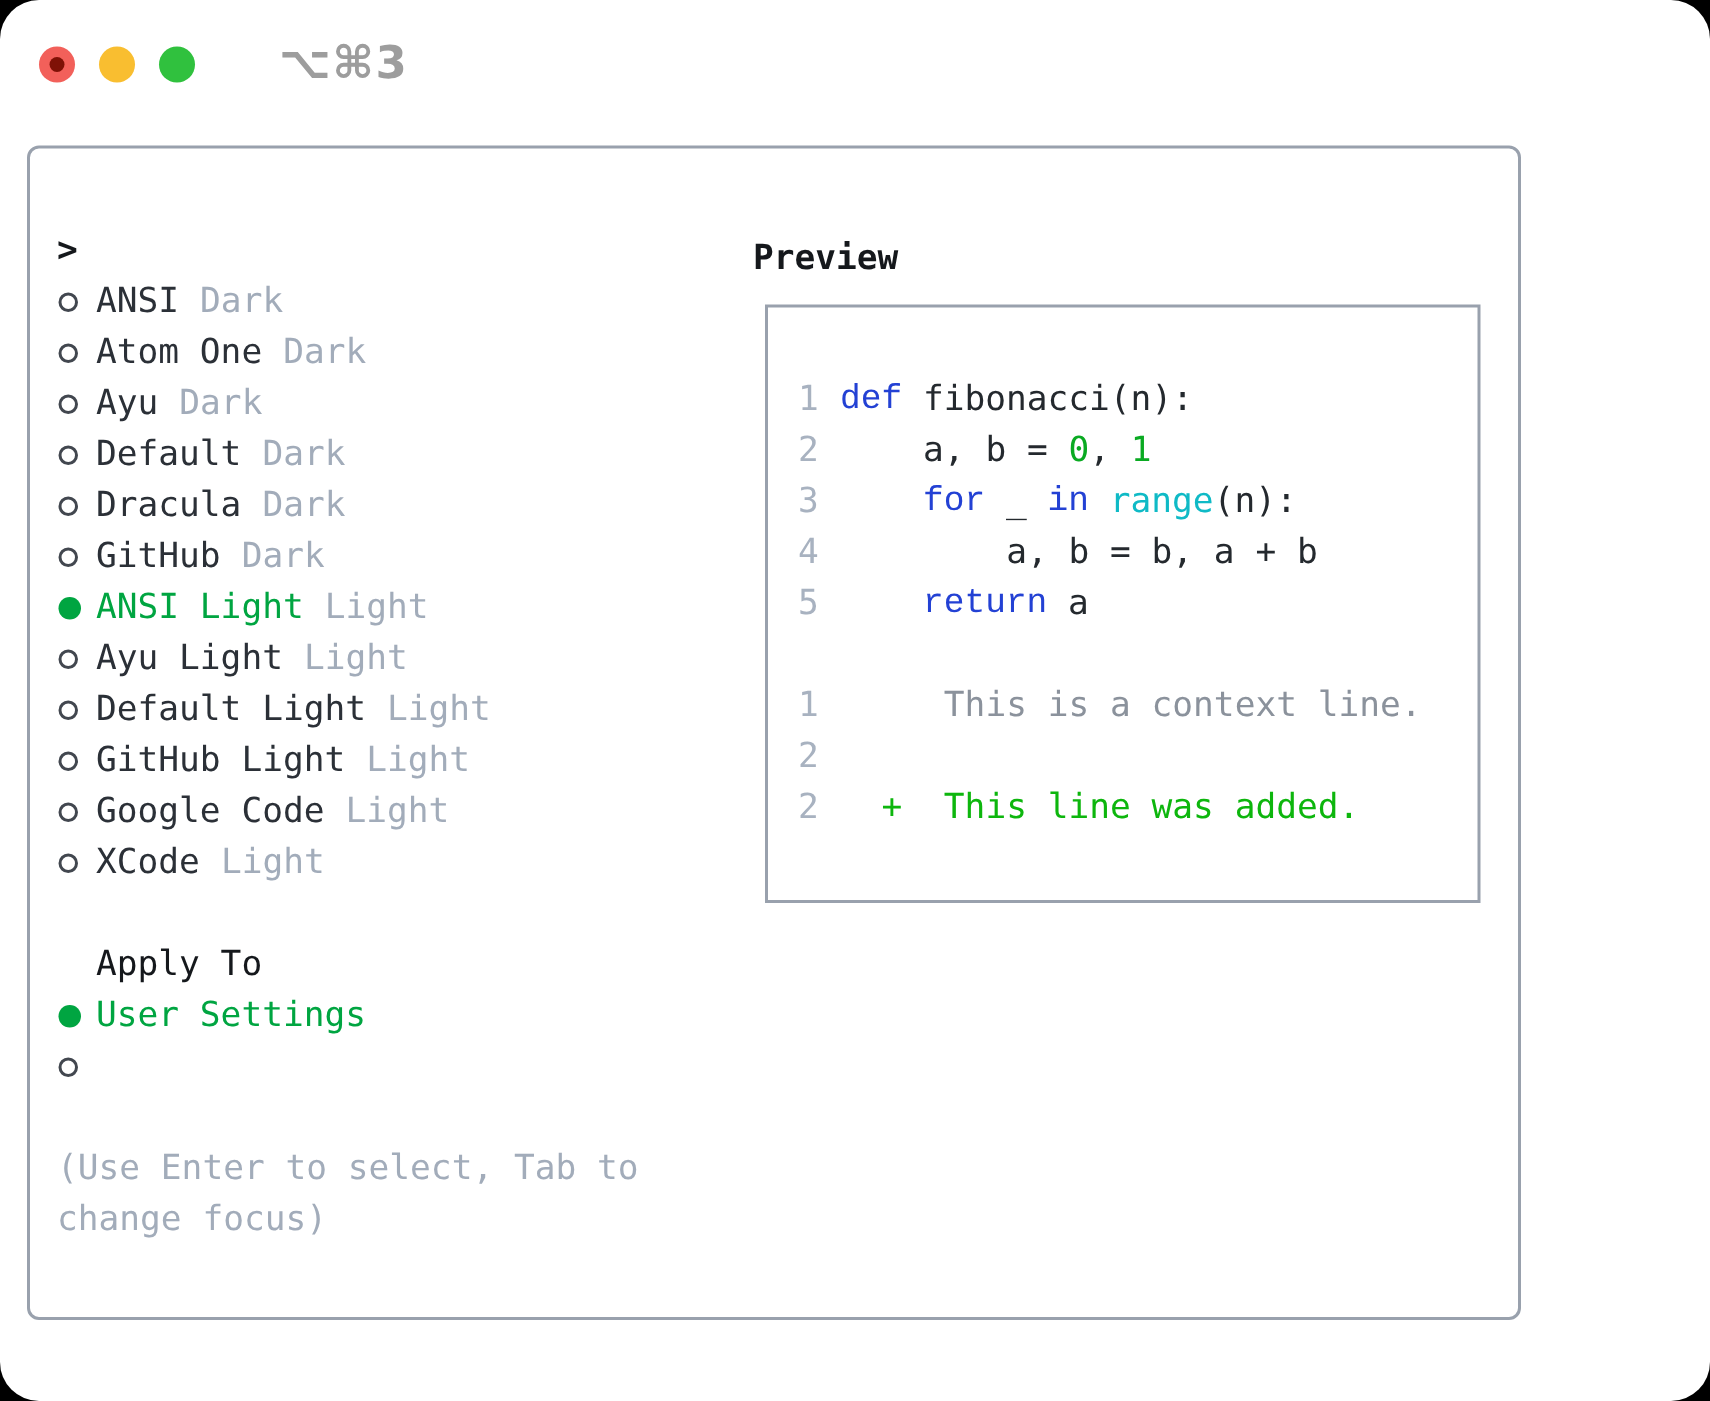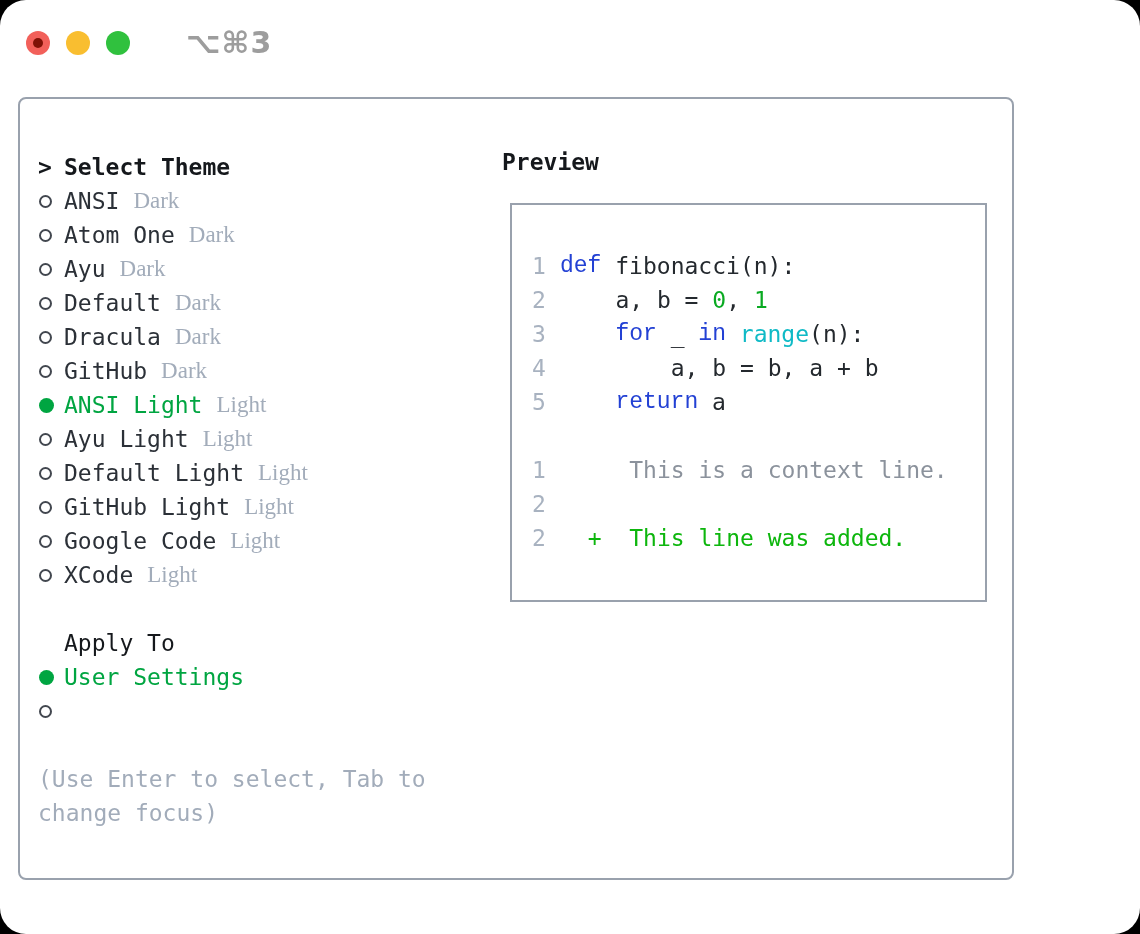--- a/index.html
+++ b/index.html
@@ -33,30 +33,30 @@
     position:absolute;left:18px;top:51px;font-size:23px;color:var(--text-dark);
   }
   .row{height:34px;display:flex;align-items:center;white-space:pre;}
   .marker{width:26px;display:inline-flex;align-items:center;flex:0 0 26px;}
   .cursor{font-weight:700;color:#15181c;}
   .hdr{font-weight:700;color:#15181c;}
   .radio{width:13px;height:13px;border-radius:50%;border:2px solid #42474f;box-sizing:border-box;margin-left:1px;}
   .row.selected .radio{width:15px;height:15px;border:none;background:var(--ui-green);}
   .name{color:#2b3037;}
   .row.selected .name{color:var(--ui-green);}
-  .variant{color:var(--muted-gray);margin-left:14px;font-family:Liberation Serif, serif;}
+  .variant{color:var(--muted-gray);margin-left:14px;}
   .opt-label{color:var(--option-gray);text-align:right;}
   .row.selected .opt-label{color:var(--ui-green);}
   .spacer{height:34px;}
   .help{
     width:410px;color:var(--muted-gray);font-size:23px;line-height:34px;white-space:normal;
   }
   
   .preview-title{
-    position:absolute;left:482px;top:46px;height:34px;line-height:34px;
+    position:absolute;left:482px;top:56px;height:34px;line-height:34px;
     font-size:23px;font-weight:700;color:#15181c;
   }
   .preview-box{
     position:absolute;left:490px;top:104px;width:477px;height:399px;box-sizing:border-box;
     border:2px solid var(--border-gray);background:#fff;
     padding:44px 0 0 20px;overflow:hidden;
   }
   .cl{height:34px;display:flex;align-items:center;font-size:23px;}
   .ln{width:28px;flex:0 0 28px;color:var(--line-number-gray);white-space:pre;}
   .seg{white-space:pre;color:var(--text-dark);}
@@ -79,21 +79,20 @@
     <span class="tl yellow"></span>
     <span class="tl green"></span>
     <span class="shortcut">⌥⌘3</span>
   </div>
 
   <div class="panel">
 
     <div class="left-col">
       <div class="row">
         <span class="marker"><span class="cursor">&gt;</span></span>
-        <span class="hdr">Select Theme</span>
       </div>
 
       <div class="row">
         <span class="marker"><span class="radio"></span></span>
         <span class="name">ANSI</span>
         <span class="variant">Dark</span>
       </div>
       <div class="row">
         <span class="marker"><span class="radio"></span></span>
         <span class="name">Atom One</span>

